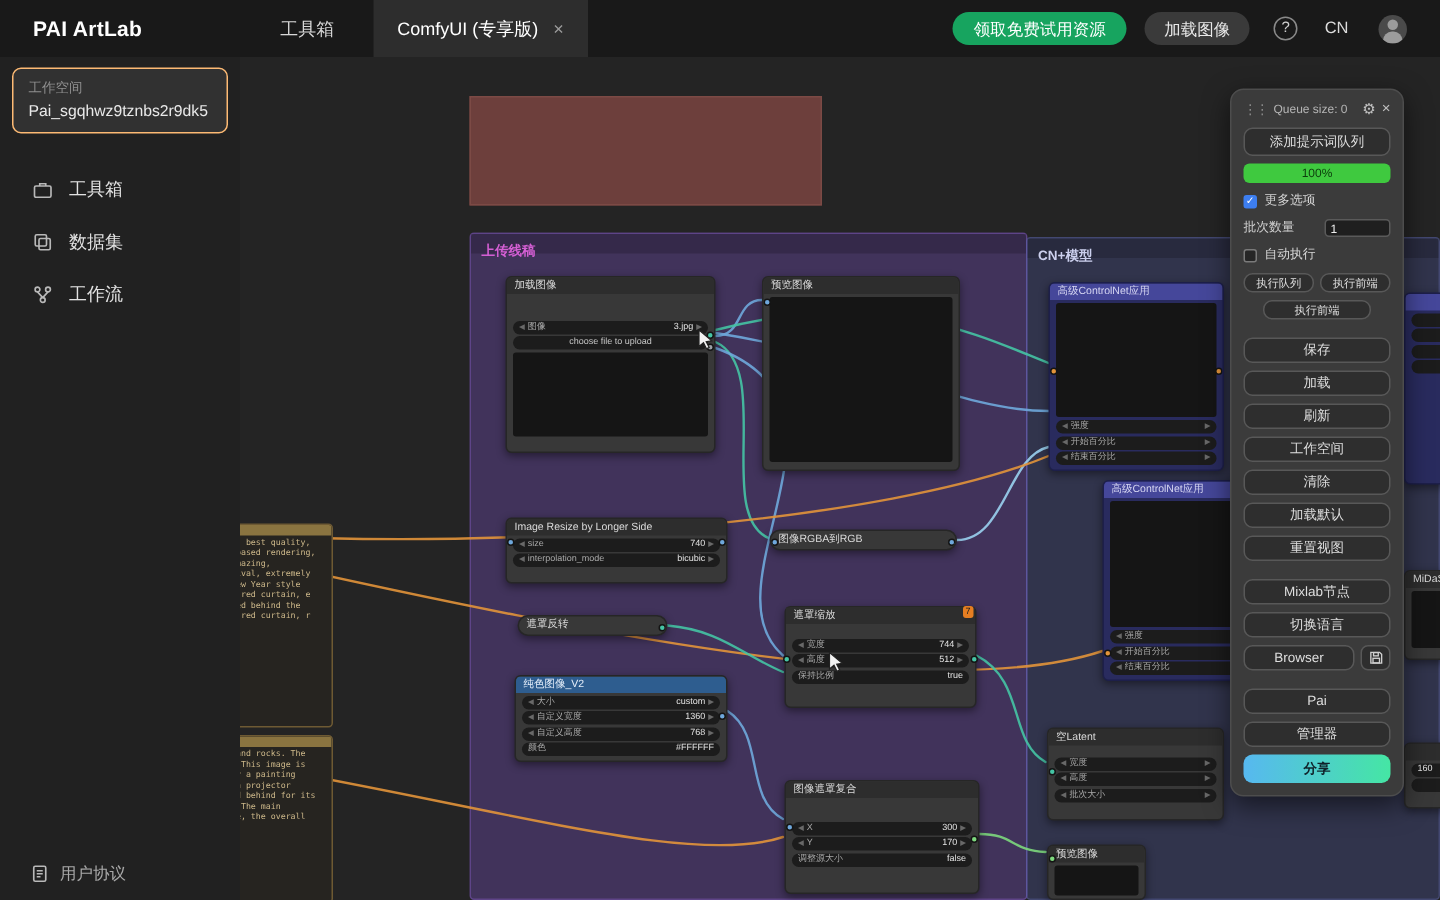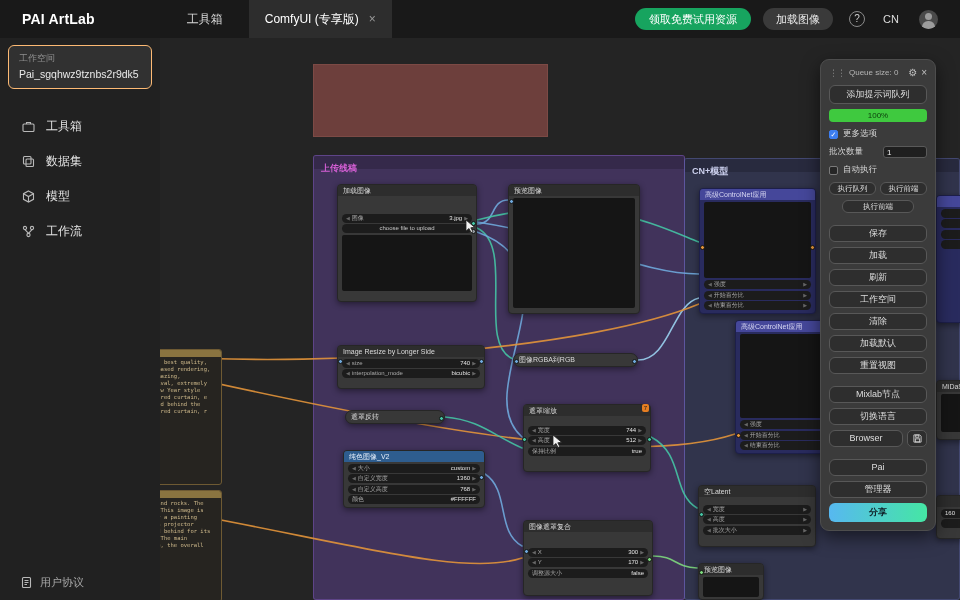--- a/index.html
+++ b/index.html
@@ -162,27 +162,20 @@
       </div>
       <div class="side-item">
         <svg class="sicon" viewBox="0 0 13 13">
             <rect x="1.5" y="1.5" width="7.5" height="7.5" rx="1"></rect>
             <rect x="4" y="4" width="7.5" height="7.5" rx="1"></rect>
           </svg>
         <span>数据集</span>
       </div>
       <div class="side-item">
         <svg class="sicon" viewBox="0 0 13 13">
-            <path d="M6.5 1 L11.5 3.7 V9.3 L6.5 12 L1.5 9.3 V3.7 Z"></path>
-            <path d="M1.5 3.7 L6.5 6.5 L11.5 3.7 M6.5 6.5 V12"></path>
-          </svg>
-        <span>模型</span>
-      </div>
-      <div class="side-item">
-        <svg class="sicon" viewBox="0 0 13 13">
             <circle cx="3" cy="3" r="1.6"></circle>
             <circle cx="10" cy="3" r="1.6"></circle>
             <circle cx="6.5" cy="10" r="1.6"></circle>
             <path d="M3 4.6 L6.5 8.4 M10 4.6 L6.5 8.4"></path>
           </svg>
         <span>工作流</span>
       </div>
     </div>
     <div class="side-footer">
       <svg class="sicon" viewBox="0 0 13 13">

